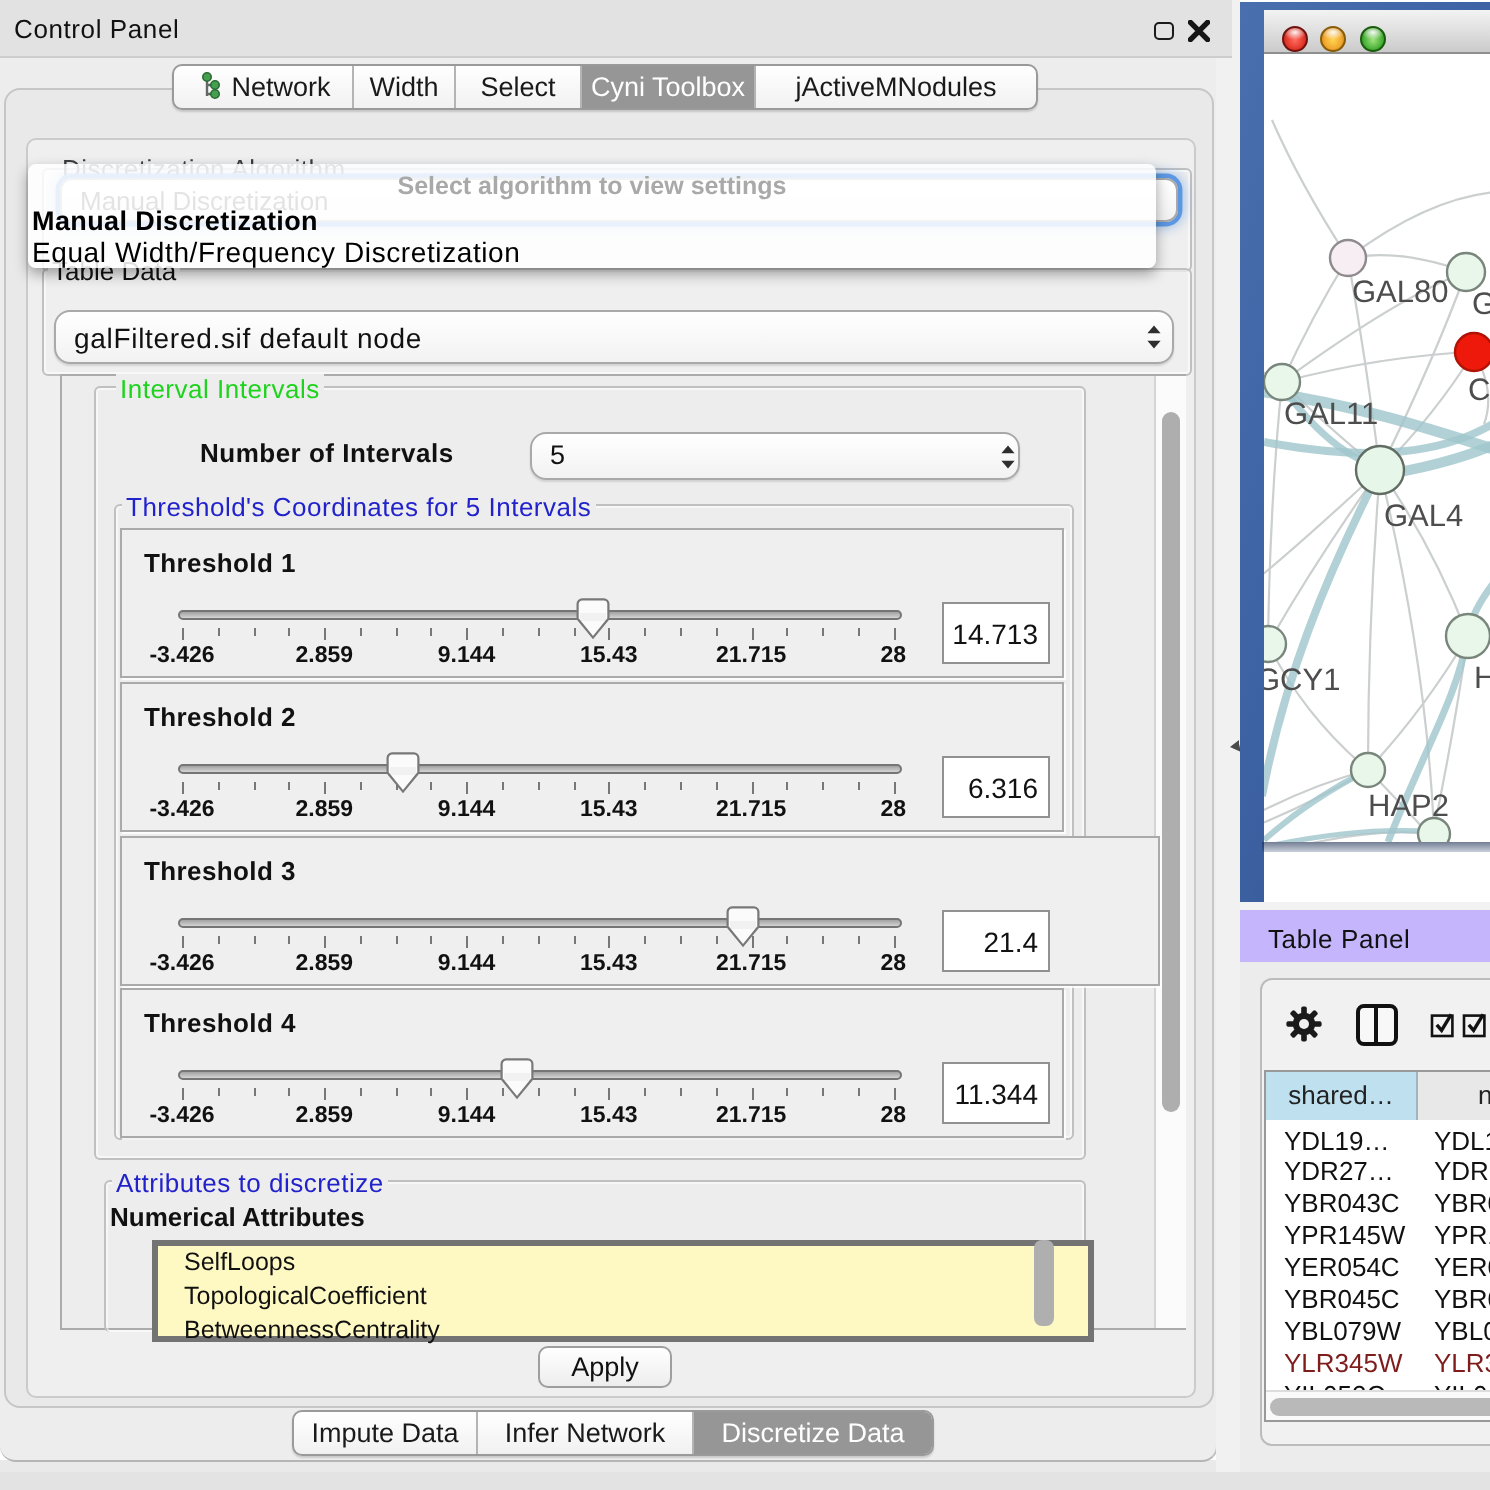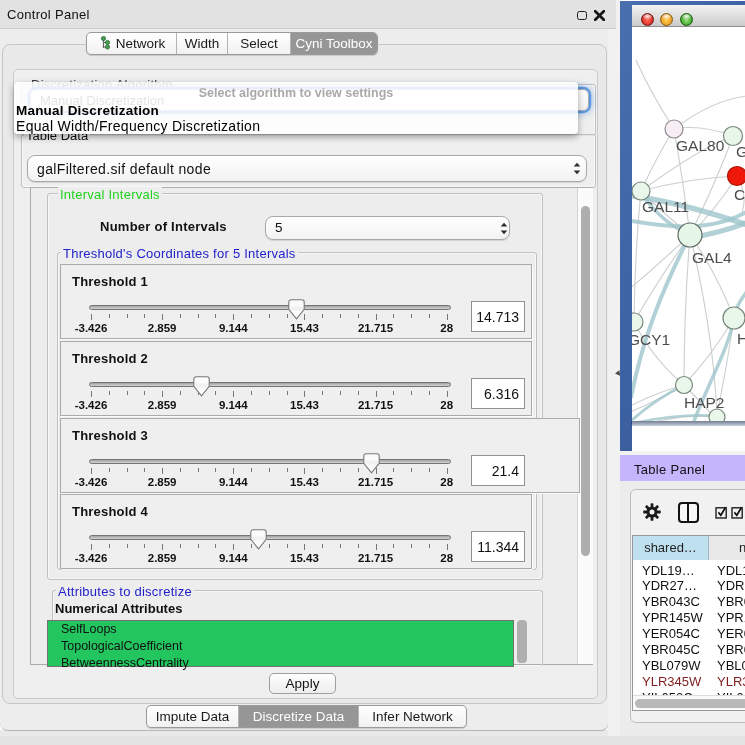--- a/index.html
+++ b/index.html
@@ -39,21 +39,21 @@
   
   .tpanel{left:60px;width:470px;height:73px;background:#efefef;
           border:1px solid #aaaaaa;box-shadow:1px 1px 0 rgba(255,255,255,0.8);}
   .ttitle{position:absolute;left:11px;top:9px;font-size:13px;font-weight:bold;color:#111;letter-spacing:0.2px;}
   .track{position:absolute;left:28px;top:40px;width:360px;height:3px;border-radius:2.5px;
          background:linear-gradient(#a2a2a2,#d4d4d4);border:1px solid #757575;}
   .vbox{position:absolute;left:410px;top:36px;width:54px;height:31px;background:#fff;
         border:1px solid #919191;font-size:14px;color:#111;text-align:right;line-height:31px;padding-right:5px;box-sizing:border-box;}
   .ticklbl{position:absolute;top:57px;font-size:11.5px;font-weight:bold;color:#111;transform:translateX(-50%);}
   
-  #attrlist{left:47px;top:620px;width:465px;height:45px;background:#22c55e;border:1px solid #737373;}
+  #attrlist{left:76px;top:620px;width:465px;height:45px;background:#fef9c3;border:3px solid #737373;}
   #attrlist div{font-size:12.5px;color:#111;padding-left:13px;height:17px;line-height:17px;}
   
   #desktop{left:620px;top:1px;width:125px;height:450px;
            background:linear-gradient(110deg,#4a6fae 0%,#3e63a5 45%,#31528b 100%);}
   #netwin{left:632px;top:5px;width:113px;height:456px;background:#fff;border-bottom:1px solid #5a6470;box-sizing:border-box;}
   #nettitle{left:0;top:0;width:113px;height:21px;
             background:linear-gradient(#f3f3f3,#cbcbcb);border-bottom:1px solid #8f8f8f;}
   .tl{position:absolute;top:7.5px;width:11px;height:11px;border-radius:50%;}
   #tablepanelbar{left:620px;top:455px;width:125px;height:26px;background:#c4b5fd;}
   #tpgap{left:620px;top:451px;width:125px;height:4px;background:#f2f2f2;}
@@ -82,20 +82,21 @@
     <svg width="14" height="15" style="margin-right:4px" viewBox="0 0 14 15">
       <path d="M5.5 3 v9 M5.5 6.5 H9 M5.5 11 H9" stroke="#666" stroke-width="1.2" fill="none"></path>
       <circle cx="5.5" cy="2.5" r="2.1" fill="#44a04e" stroke="#2c6b34" stroke-width="0.8"></circle>
       <circle cx="9.5" cy="6.5" r="2.1" fill="#44a04e" stroke="#2c6b34" stroke-width="0.8"></circle>
       <circle cx="9.5" cy="11" r="2.1" fill="#44a04e" stroke="#2c6b34" stroke-width="0.8"></circle>
     </svg>
     Network</div>
   <div class="s" style="width:50px;">Width</div>
   <div class="s" style="width:62px;">Select</div>
   <div class="s sel" style="width:86px;">Cyni Toolbox</div>
+  <div class="s" style="width:140px;">jActiveMNodules</div>
 </div>
 
 <div class="abs group" id="discgroup" style="left:21px;top:84px;width:573px;height:50px;"></div>
 <div class="abs gtitle" style="left:29px;top:77px;color:#3c3c3c;">Discretization Algorithm</div>
 <div class="abs combo" id="algocombo" style="left:30px;top:89px;width:557px;height:20px;border-radius:6px;box-shadow:0 0 0 2.2px rgba(86,148,226,0.95), 0 0 6px 3px rgba(86,148,226,0.5);">
     <div class="txt" style="top:3px;font-size:13px;color:#3c3c3c;">Manual Discretization</div>
   </div>
 
 <div class="abs group" id="tdgroup" style="left:21px;top:134px;width:573px;height:52px;"></div>
 <div class="abs" style="left:24px;top:128px;font-size:13px;color:#111;background:#efefef;padding:0 2px;">Table Data</div>
@@ -285,22 +286,22 @@
   <div>SelfLoops</div>
     <div>TopologicalCoefficient</div>
     <div>BetweennessCentrality</div>
 </div>
 <div class="abs" style="left:517px;top:620px;width:10px;height:43px;background:#afafaf;border-radius:4px;"></div>
 
 <div class="abs" style="left:269px;top:673px;width:65px;height:19px;background:linear-gradient(#ffffff,#ededed);border:1px solid #9e9e9e;border-radius:5px;font-size:13.5px;color:#111;text-align:center;line-height:19px;">Apply</div>
 
 <div class="abs seg" id="bottabs">
   <div class="s" style="width:91px;">Impute Data</div>
+  <div class="s" style="width:107px;">Infer Network</div>
   <div class="s sel" style="width:119px;">Discretize Data</div>
-  <div class="s" style="width:107px;">Infer Network</div>
 </div>
 
 <svg class="abs" style="left:614px;top:369px;" width="7" height="8" viewBox="0 0 7 8">
     <path d="M1 4.5 L5.5 1 V3 L6.5 7 Z" fill="#4a4a4a"></path>
   </svg>
 
 <div class="abs" id="desktop"></div>
 <div class="abs" id="netwin">
   <div class="abs" id="nettitle">
     <div class="tl" style="left:9px;background:radial-gradient(ellipse 70% 45% at 50% 20%,rgba(255,255,255,0.95),rgba(255,255,255,0) 75%),radial-gradient(circle at 50% 55%,#ff6d5f 0%,#e2362a 55%,#8c130d 100%);border:0.5px solid #701310;"></div>

